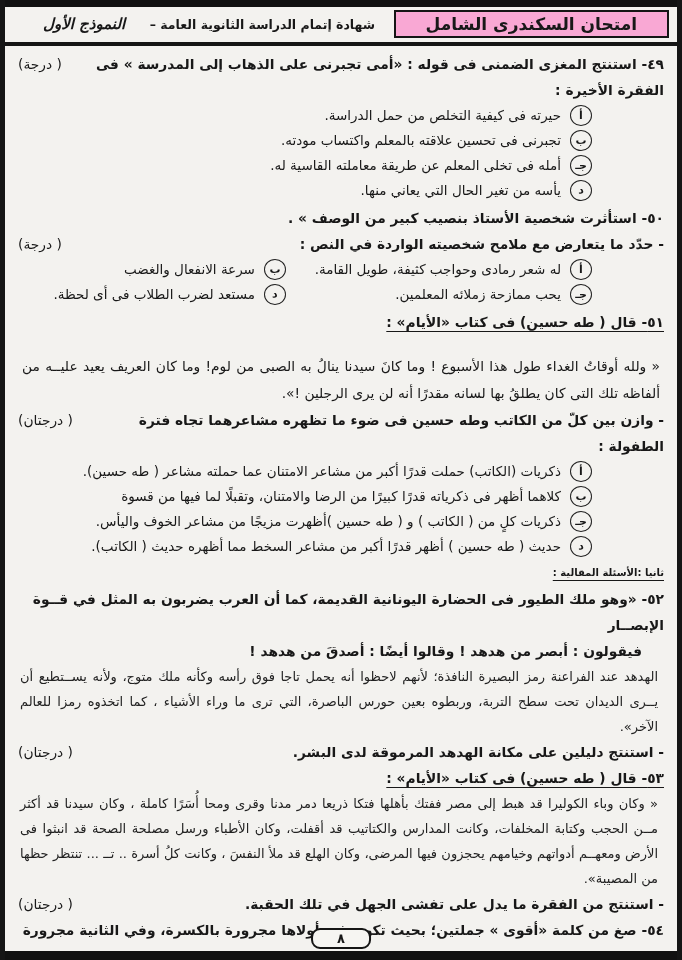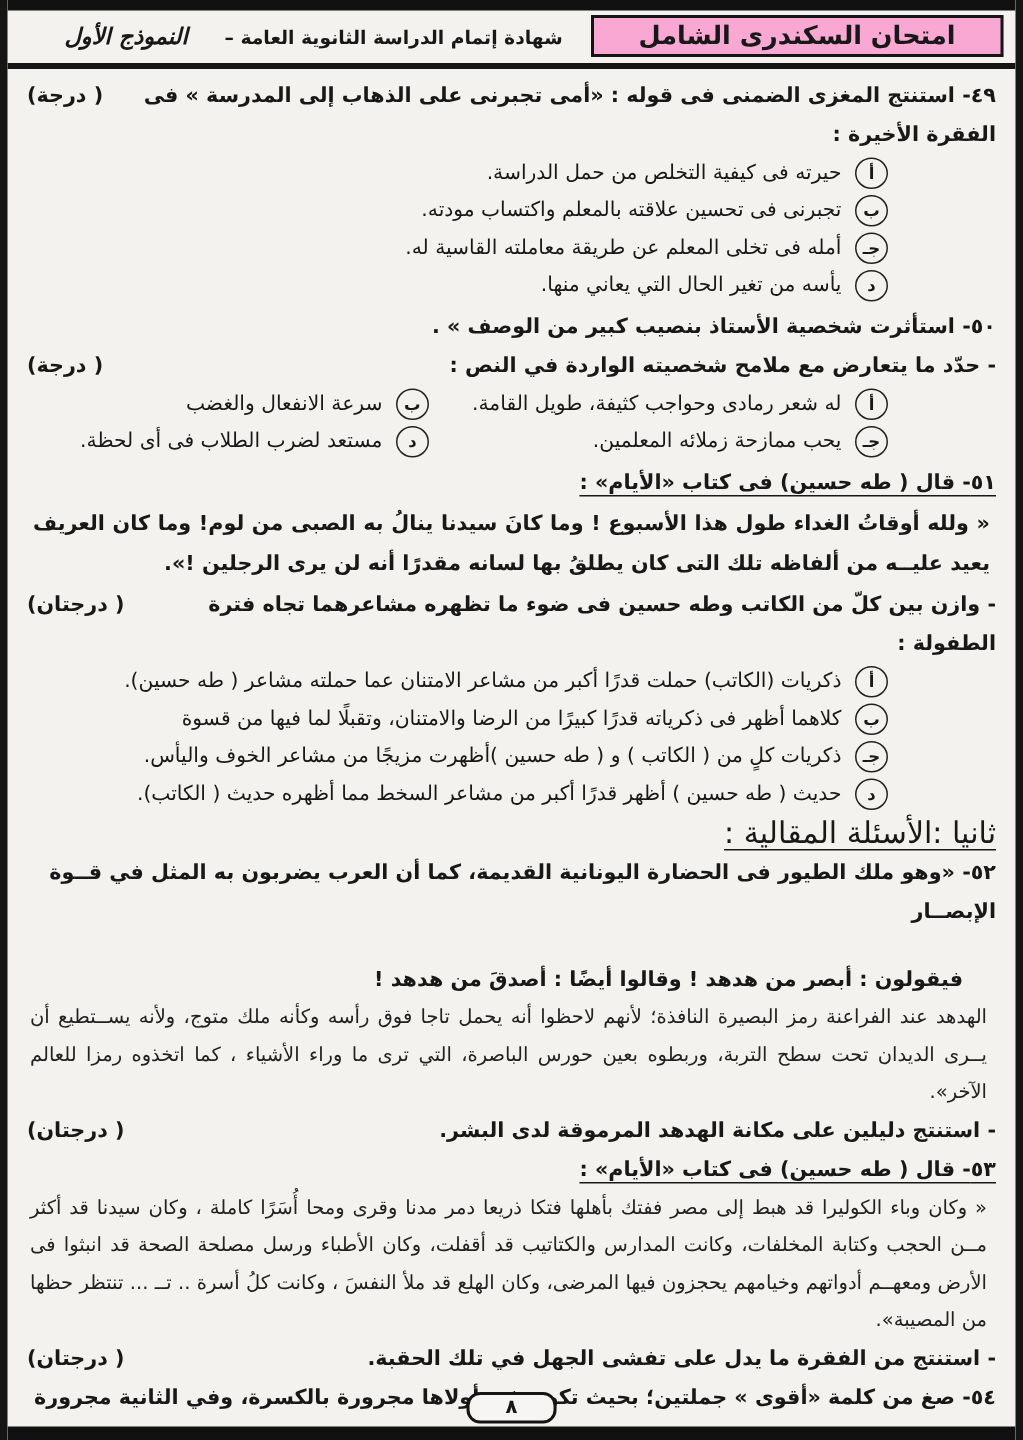--- a/index.html
+++ b/index.html
@@ -30,40 +30,40 @@
     background:#f9a8d4;
     white-space:nowrap;
   }
   .cert{flex:1;text-align:center;font-weight:bold;font-size:12.5px;white-space:nowrap;}
   .model{font-weight:bold;font-size:15px;padding:0 6px 0 30px;white-space:nowrap;font-style:italic;}
 
   .content{padding:5px 13px 0 13px;font-size:13.8px;}
 
   .qline{display:flex;align-items:baseline;font-weight:bold;line-height:26px;}
   .qline .qtext{flex:1;}
-  .marks{white-space:nowrap;font-weight:bold;padding-right:8px;}
+  .marks{white-space:nowrap;font-weight:normal;padding-right:8px;}
 
   .options{padding-right:72px;}
   .opt{display:flex;align-items:center;gap:9px;line-height:25px;min-height:25px;}
   .badge{
     flex:none;width:20px;height:19px;
     border:1.6px solid #222;border-radius:50%;
     display:inline-flex;align-items:center;justify-content:center;
     font-size:11px;font-weight:bold;background:transparent;
   }
   .opt-text{font-size:13.5px;}
 
   .options-grid{display:grid;grid-template-columns:1.12fr 1fr;padding-right:72px;column-gap:6px;}
 
   .underlined{text-decoration:underline;text-decoration-thickness:1.4px;text-underline-offset:4px;}
 
-  .quote{font-weight:bold;line-height:27px;text-align:justify;padding:1px 4px 0 4px;}
+  .quote{font-weight:normal;line-height:27px;text-align:justify;padding:1px 4px 0 4px;margin-top:17px;}
   .passage{font-size:13px;line-height:25px;text-align:justify;padding:0 6px 0 2px;color:#222;}
 
-  .section-head{font-weight:normal;font-size:20px;line-height:27px;}
+  .section-head{font-weight:bold;font-size:10px;line-height:27px;}
 
   .marks-own-line{font-weight:bold;text-align:left;padding-left:48px;line-height:25px;}
 
   .pagenum-box{
     position:absolute;bottom:11px;left:50%;transform:translateX(-50%);
     border:2.5px solid #151515;border-radius:9px;
     padding:1px 24px;font-size:13px;font-weight:bold;
     background:#f6f5f2;
   }
   .mt2{margin-top:2px;}
@@ -158,21 +158,21 @@
       </div>
     </div>
 
     <div class="section-head">
       <span class="underlined">ثانيا :الأسئلة المقالية :</span>
     </div>
 
     <div class="qline">
       <span class="qtext">٥٢- «وهو ملك الطيور فى الحضارة اليونانية القديمة، كما أن العرب يضربون به المثل في قــوة الإبصــار</span>
     </div>
-    <div class="qline" style="padding-right:22px;margin-top:19px;">
+    <div class="qline" style="padding-right:22px;">
       <span class="qtext">فيقولون : أبصر من هدهد ! وقالوا أيضًا : أصدقَ من هدهد !</span>
     </div>
     <div class="passage">الهدهد عند الفراعنة رمز البصيرة النافذة؛ لأنهم لاحظوا أنه يحمل تاجا فوق رأسه وكأنه ملك متوج، ولأنه يســتطيع أن يــرى الديدان تحت سطح التربة، وربطوه بعين حورس الباصرة، التي ترى ما وراء الأشياء ، كما اتخذوه رمزا للعالم الآخر».</div>
     <div class="qline">
       <span class="qtext">- استنتج دليلين على مكانة الهدهد المرموقة لدى البشر.</span>
       <span class="marks">( درجتان)</span>
     </div>
 
     <div class="qline">
       <span class="qtext underlined">٥٣- قال ( طه حسين) فى كتاب «الأيام» :</span>

